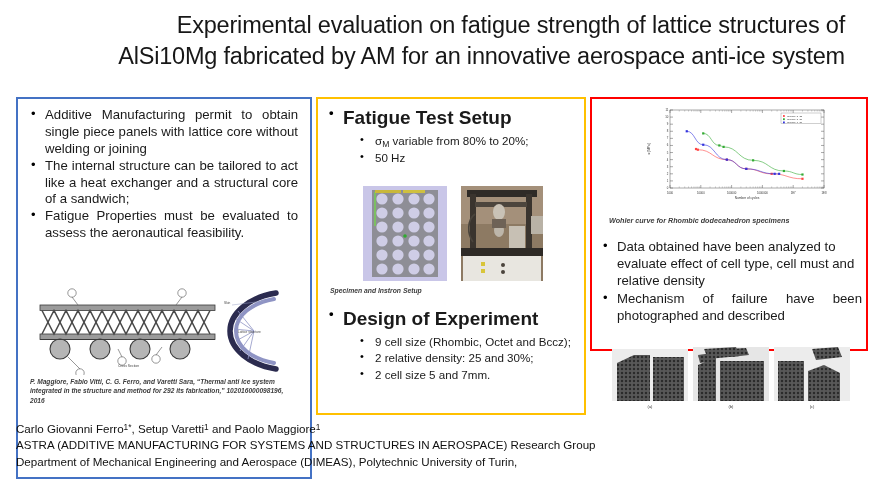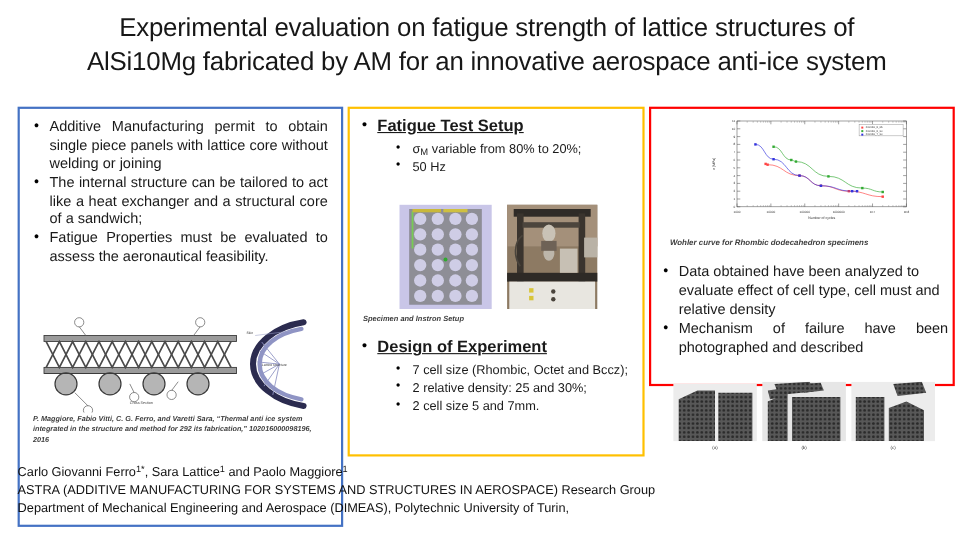--- a/index.html
+++ b/index.html
@@ -9,21 +9,21 @@
     font-family:"Liberation Sans", sans-serif;
     color:#1a1a1a;
     overflow:hidden;
     position:relative;
   }
   .slide{position:relative;width:883px;height:491px;}
 
   
   .title{
     position:absolute;left:40px;top:10px;width:805px;
-    text-align:center;
+    text-align:right;
     font-size:23.5px;line-height:1.32;
     font-weight:400;
     letter-spacing:-0.2px;
     color:#171717;
   }
 
   
   .panel{position:absolute;background:#fff;box-sizing:border-box;}
   #panel-left{left:16px;top:97px;width:296px;height:382px;border:2px solid #4472C4;}
   #panel-mid{left:316px;top:97px;width:270px;height:318px;border:2px solid #FFC000;}
@@ -47,21 +47,21 @@
   
   #left-figure{position:absolute;left:16px;top:188px;width:262px;height:88px;}
   #left-caption{
     position:absolute;left:12px;top:278px;width:262px;
     font-size:6.6px;line-height:1.42;font-style:italic;font-weight:600;
     color:#3d3d3d;
   }
 
   
   #mid-head1{position:absolute;left:8px;top:7px;width:250px;}
-  .head{font-size:15px;font-weight:bold;line-height:1.25;text-decoration:underline;}
+  .head{font-size:19px;font-weight:bold;line-height:1.25;}
   ul.sub{list-style:none;margin:3px 0 0 0;padding:0 0 0 33px;}
   ul.sub li{position:relative;padding-left:16px;font-size:11.6px;line-height:1.42;text-align:justify;}
   ul.sub li::before{content:"\2022";position:absolute;left:1px;top:-1px;font-size:11px;color:#000;}
   sub{font-size:74%;vertical-align:-0.22em;}
 
   #mid-figs{position:absolute;left:45px;top:87px;width:210px;height:95px;}
   #mid-caption{position:absolute;left:12px;top:188px;font-size:6.8px;font-style:italic;font-weight:600;color:#3d3d3d;}
 
   #mid-head2{position:absolute;left:8px;top:208px;width:252px;}
 
@@ -231,21 +231,21 @@
       </svg>
     </div>
 
     <div id="mid-caption">Specimen and Instron Setup</div>
 
     <div id="mid-head2">
       <ul class="b">
         <li class="head">Design of Experiment</li>
       </ul>
       <ul class="sub">
-        <li>7 cell size (Rhombic, Octet and Bccz);</li>
+        <li>9 cell size (Rhombic, Octet and Bccz);</li>
         <li>2 relative density: 25 and 30%;</li>
         <li>2 cell size 5 and 7mm.</li>
       </ul>
     </div>
   </div>
 
   <div class="panel" id="panel-right">
 
     <div id="chart-wrap">
       <svg id="chart-svg" width="190" height="108" viewBox="0 0 190 108">
@@ -455,18 +455,18 @@
           <path d="M166 54 L166 14 L192 14 L192 54 Z" fill="url(#latticeTex)"></path>
           <path d="M196 54 L196 24 L212 18 L228 26 L228 54 Z" fill="url(#latticeTex)"></path>
           <path d="M200 2 L226 0 L230 10 L204 13 Z" fill="url(#latticeTex)"></path>
           <text x="200" y="61" font-size="4" fill="#333" text-anchor="middle" font-family="Liberation Sans, sans-serif">(c)</text>
         </g>
       </svg>
     </div>
   </div>
 
   <div id="footer">
-    <div><span>Carlo Giovanni Ferro</span><sup>1*</sup><span>, Sara Lattice</span><sup>1</sup><span> and Paolo Maggiore</span><sup>1</sup></div>
+    <div><span>Carlo Giovanni Ferro</span><sup>1*</sup><span>, Setup Varetti</span><sup>1</sup><span> and Paolo Maggiore</span><sup>1</sup></div>
     <div>ASTRA (ADDITIVE MANUFACTURING FOR SYSTEMS AND STRUCTURES IN AEROSPACE) Research Group</div>
     <div>Department of Mechanical Engineering and Aerospace (DIMEAS), Polytechnic University of Turin,</div>
   </div>
 
 </div>
 
 </body></html>

